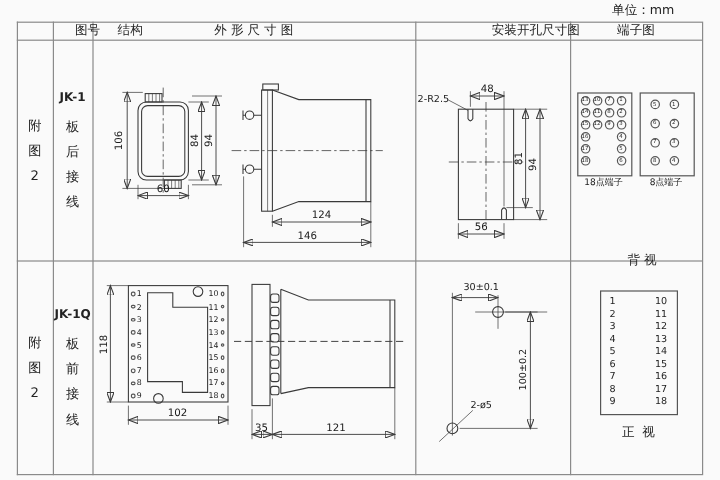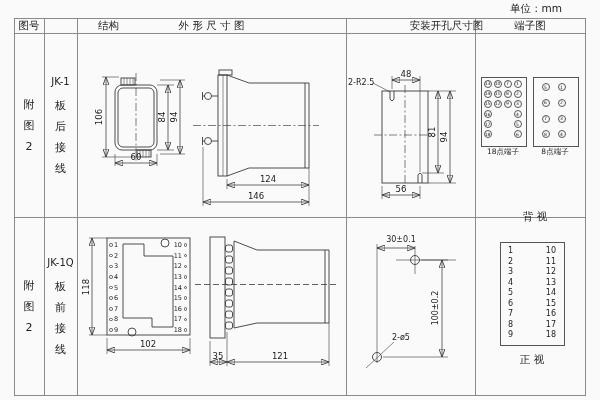--- a/index.html
+++ b/index.html
@@ -5,21 +5,21 @@
   html,body{margin:0;padding:0;background:#f2f2f2;font-family:"DejaVu Sans","Liberation Sans",sans-serif;}
   .page{position:relative;width:600px;height:400px;background:#fafafa;overflow:hidden;color:#1a1a1a;}
   .unit{position:absolute;top:2px;right:38px;font-size:10.5px;color:#222;text-align:center;}
   
   .tline{position:absolute;background:#8a8a8a;}
   .hdr{position:absolute;top:18px;height:15px;line-height:15px;text-align:center;font-size:10.5px;color:#222;}
   .cell{position:absolute;}
   
   .stack{display:flex;flex-direction:column;align-items:center;justify-content:center;height:100%;font-size:11px;color:#222;}
   .stack span{line-height:21px;display:block;}
-  .model{font-size:10px;line-height:18px;margin-bottom:3px;}
+  .model{font-size:10px;line-height:18px;margin-bottom:3px;font-weight:bold;}
   
   svg{position:absolute;left:0;top:0;}
   svg line,svg path,svg rect,svg circle{stroke:#3a3a3a;fill:none;stroke-width:.9;}
   svg .dim{stroke-width:.75;}
   svg .ext{stroke-width:.6;}
   svg .cl{stroke-width:.65;stroke-dasharray:8 2.5 2 2.5;}
   svg .dash{stroke-width:.8;stroke-dasharray:6 3;}
   svg .hatch{stroke-width:.55;}
   svg text{stroke:none;fill:#1a1a1a;font-size:8.5px;font-family:"DejaVu Sans","Liberation Sans",sans-serif;}
   svg text.sm{font-size:8px;}
@@ -51,21 +51,21 @@
   <div class="tline" style="left:14px;top:395px;width:571px;height:1px;"></div>
   <div class="tline" style="left:14px;top:18px;width:1px;height:378px;"></div>
   <div class="tline" style="left:585px;top:18px;width:1px;height:378px;"></div>
   <div class="tline" style="left:44px;top:18px;width:1px;height:378px;"></div>
   <div class="tline" style="left:77px;top:18px;width:1px;height:378px;"></div>
   <div class="tline" style="left:346px;top:18px;width:1px;height:378px;"></div>
   <div class="tline" style="left:475px;top:18px;width:1px;height:378px;"></div>
   <div class="tline" style="left:14px;top:33px;width:571px;height:1px;"></div>
   <div class="tline" style="left:14px;top:217px;width:571px;height:1px;"></div>
 
-  <div class="hdr" style="left:14px;width:30px;">图号</div>
+  <div class="hdr" style="left:14px;width:30px;padding-left:44px;">图号</div>
   <div class="hdr" style="left:44px;width:33px;padding-left:48px;">结构</div>
   <div class="hdr" style="left:77px;width:269px;">外 形 尺 寸 图</div>
   <div class="hdr" style="left:346px;width:129px;padding-left:36px;">安装开孔尺寸图</div>
   <div class="hdr" style="left:475px;width:110px;">端子图</div>
 
   <div class="cell" style="left:14px;top:33px;width:30px;height:184px;">
     <div class="stack">
       <span>附</span>
       <span>图</span>
       <span>2</span>
@@ -309,16 +309,16 @@
         <span class="num">10</span>
         <span class="num">11</span>
         <span class="num">12</span>
         <span class="num">13</span>
         <span class="num">14</span>
         <span class="num">15</span>
         <span class="num">16</span>
         <span class="num">17</span>
         <span class="num">18</span>
       </div>
-    <div class="viewlabel" style="left:10px;top:136px;width:94px;">正 视</div>
+    <div class="viewlabel" style="left:10px;top:136px;width:94px;font-family:Liberation Mono, monospace;">正 视</div>
   </div>
 
 </div>
 
 </body></html>

